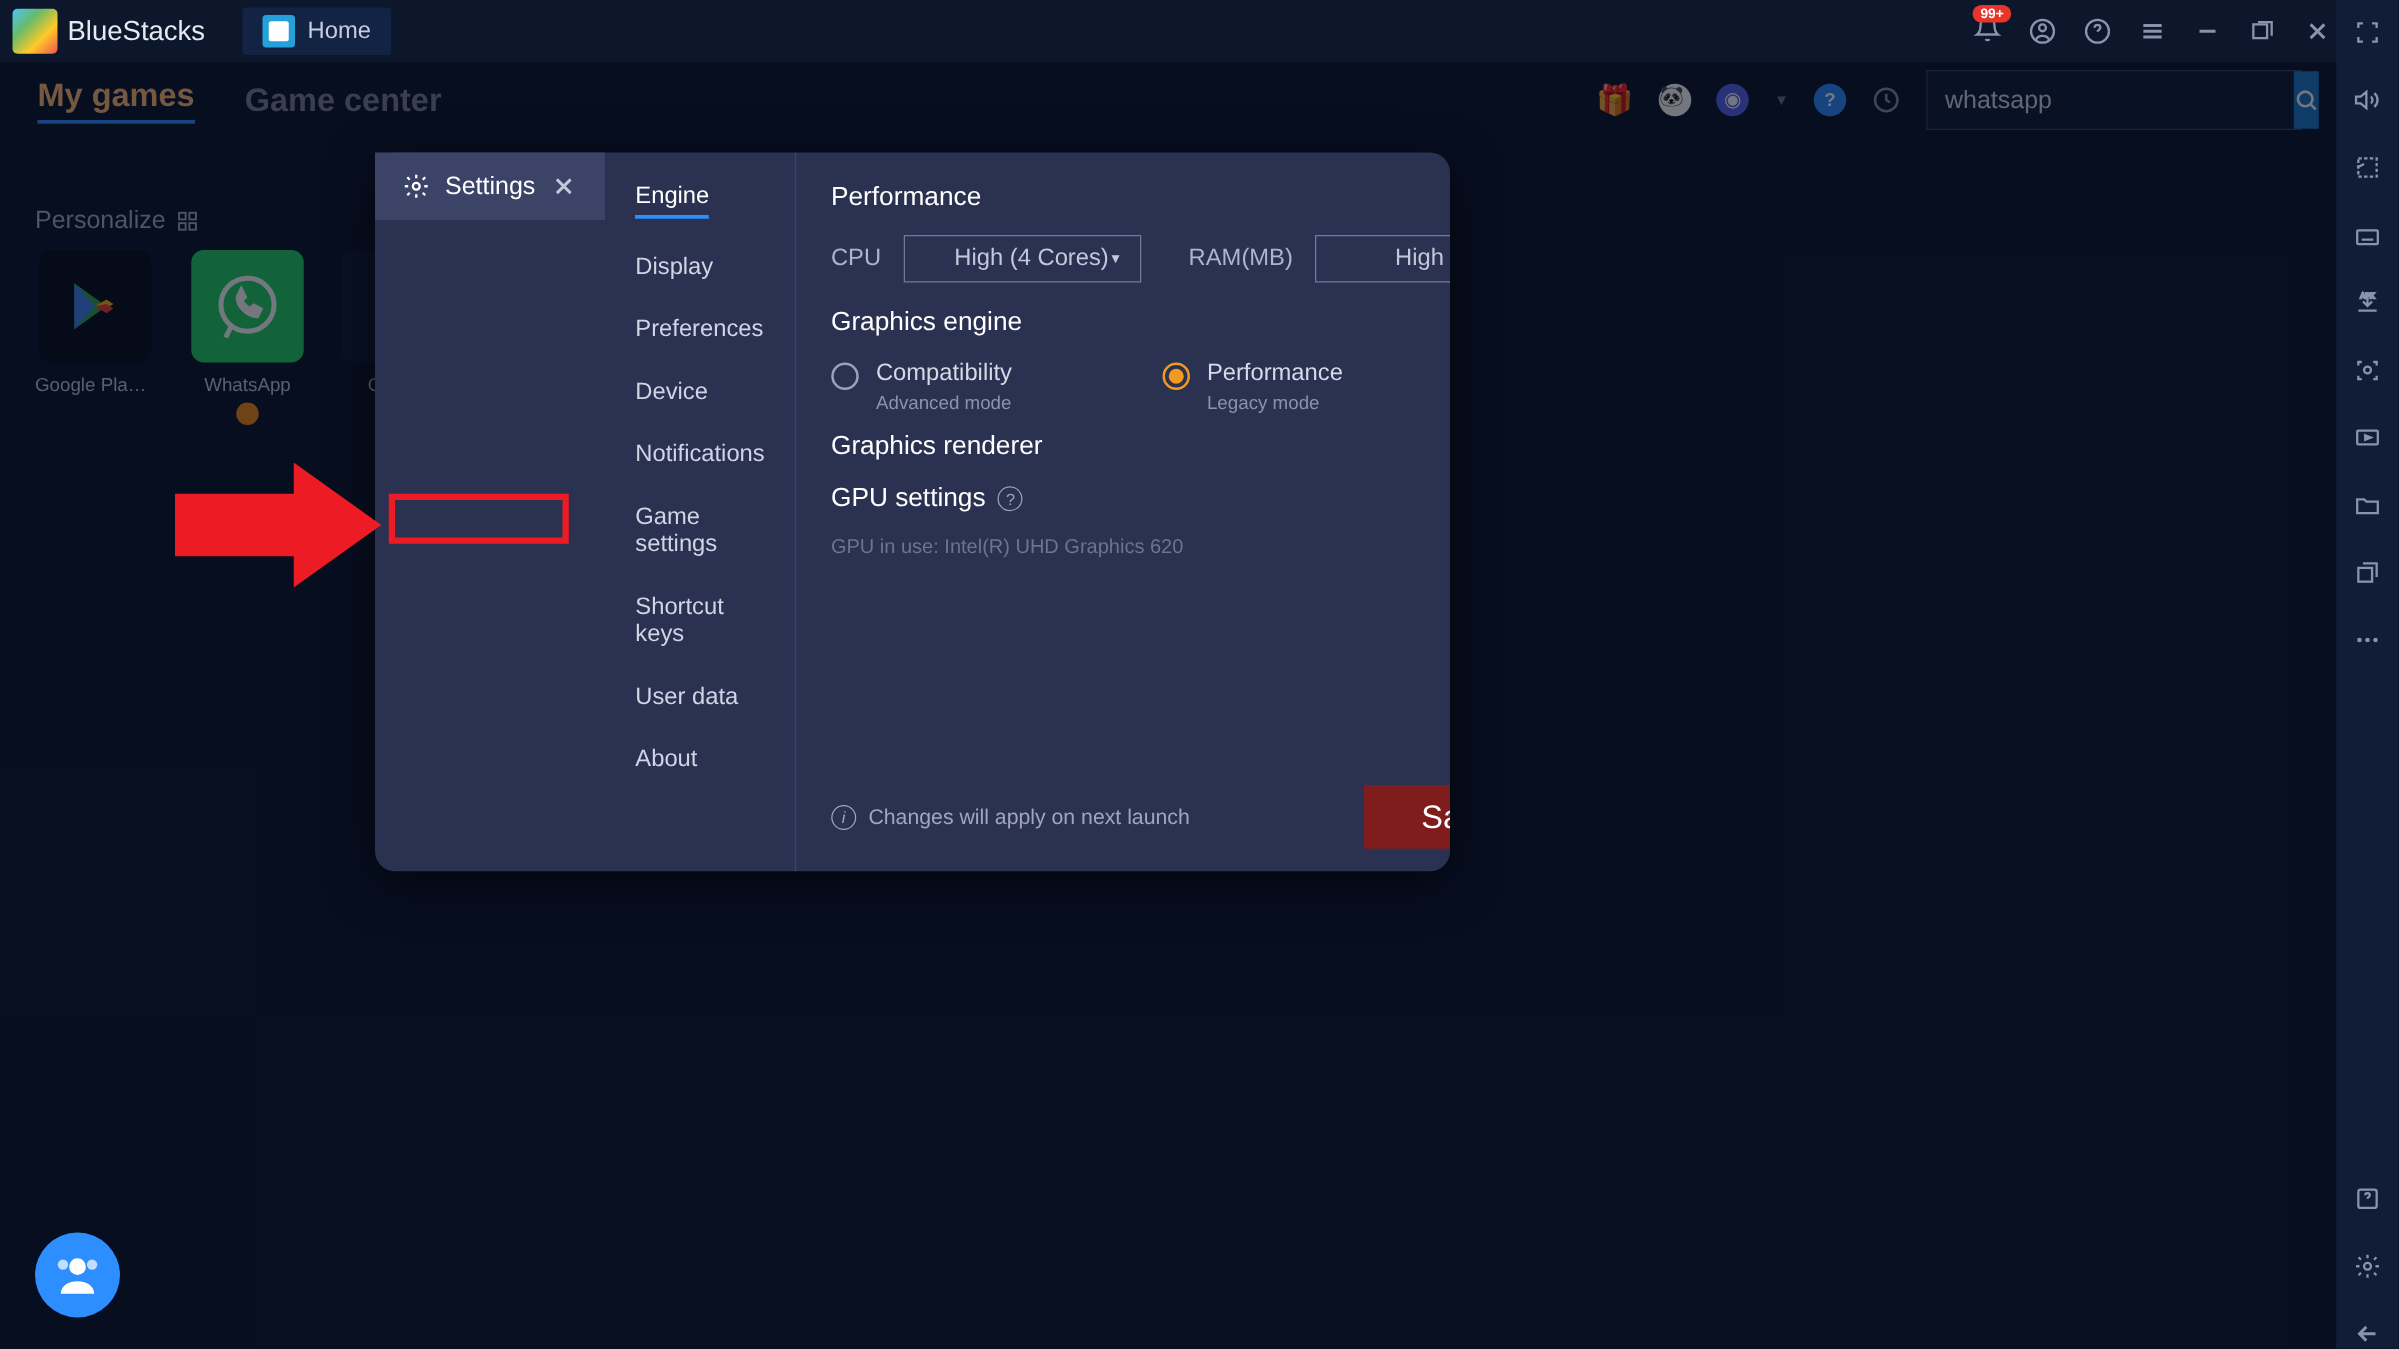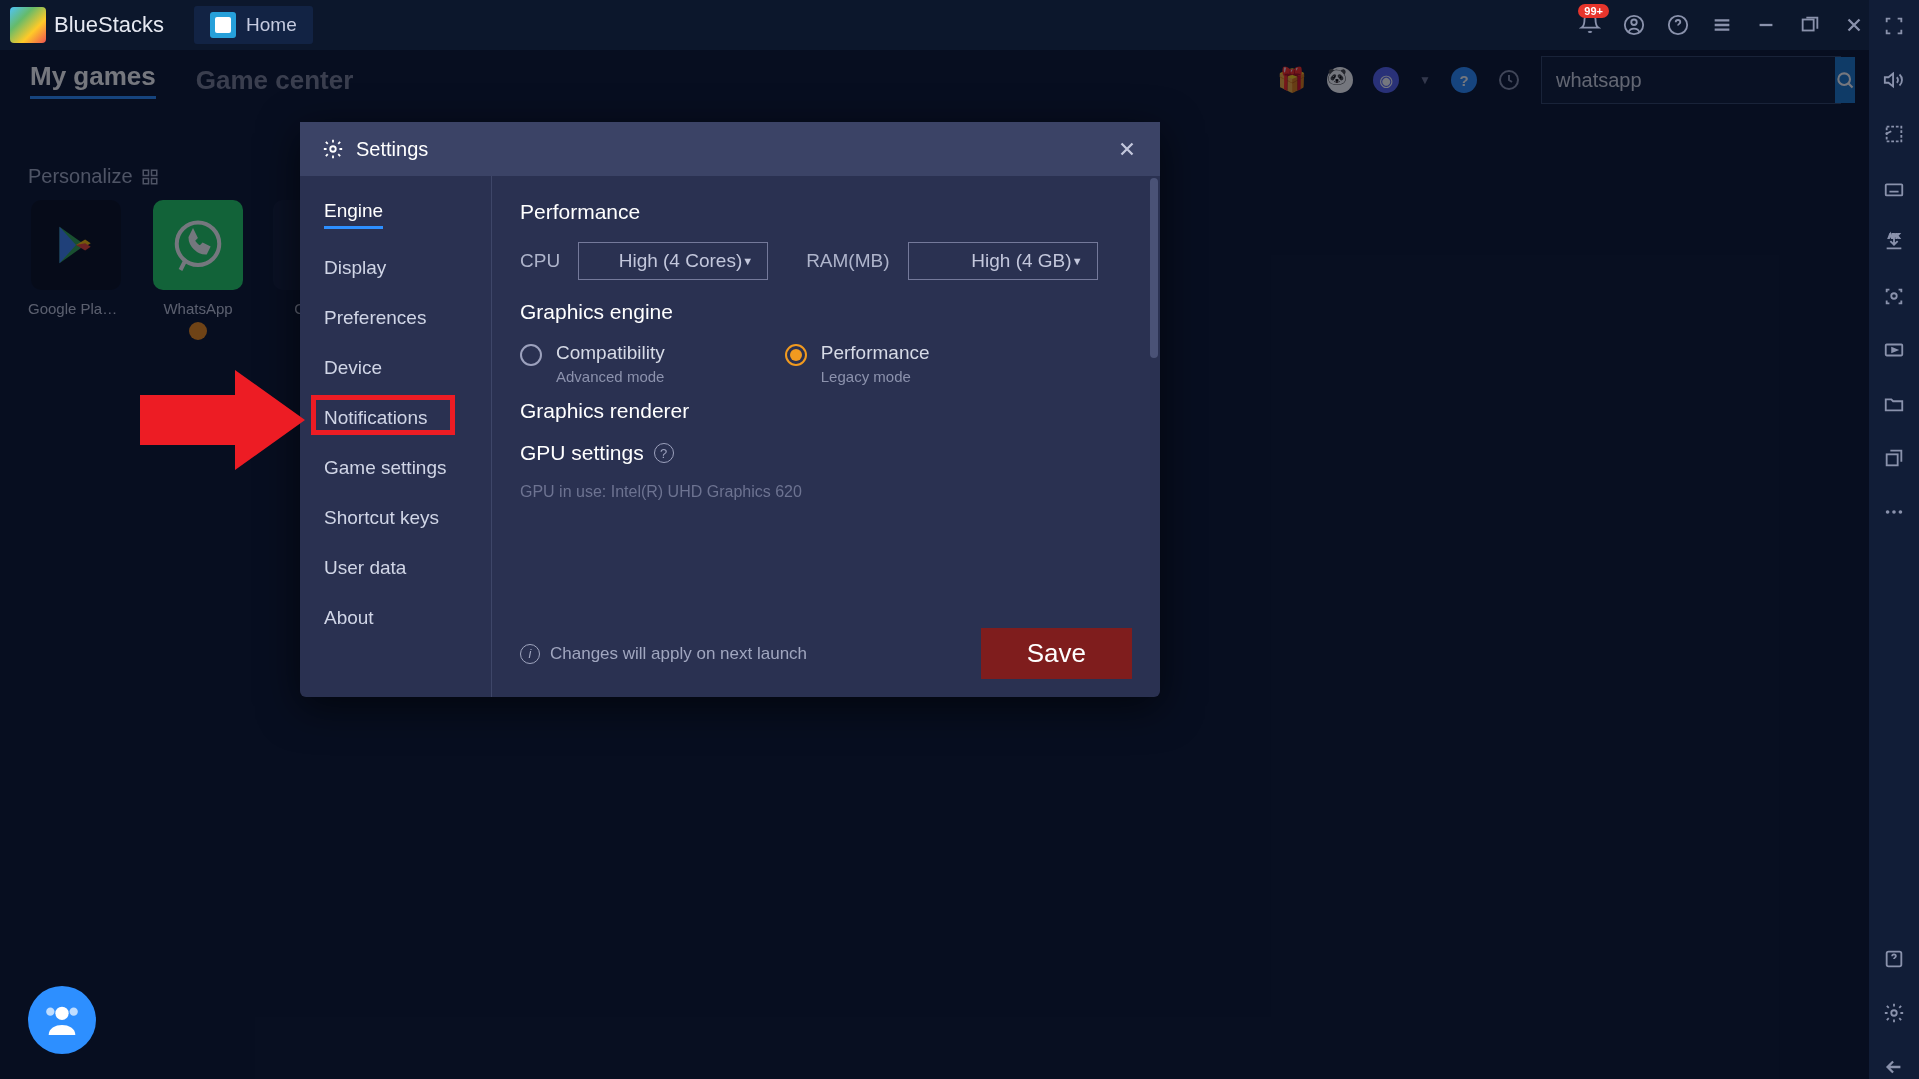--- a/index.html
+++ b/index.html
@@ -12,40 +12,40 @@
 .hometab-icon{width:26px;height:26px;background:#26a0da;border-radius:3px;position:relative}
 .hometab-icon::after{content:'';position:absolute;inset:5px;background:#fff;border-radius:2px}
 .hometab-label{font-size:19px;color:#c5cbe0}
 .title-actions{position:absolute;right:10px;display:flex;align-items:center;gap:22px}
 .title-actions svg,.act{width:22px;height:22px;cursor:pointer}
 .bell{position:relative}
 .badge{position:absolute;top:-8px;right:-8px;background:#e7352c;color:#fff;font-size:11px;font-weight:700;border-radius:10px;padding:1px 6px}
 .main{position:absolute;top:50px;left:0;right:50px;bottom:0;background:#0d1730}
 .subnav{height:60px;display:flex;align-items:center;padding:10px 30px;position:relative}
 .tab{font-size:26px;font-weight:700;color:#7c8296;margin-right:40px;cursor:pointer}
-.tab.active{color:#ffffff;border-bottom:3px solid #2d8fff;padding-bottom:4px}
+.tab.active{color:#fdba74;border-bottom:3px solid #2d8fff;padding-bottom:4px}
 .subnav-right{position:absolute;right:28px;display:flex;align-items:center;gap:20px}
 .circ{width:26px;height:26px;border-radius:50%}
 .gift{color:#f5a623;font-size:24px}
 .search{display:flex;align-items:center;width:300px;height:48px;border:1px solid #344566;background:#111e38}
 .search input{flex:1;background:transparent;border:none;outline:none;color:#d6dae6;font-size:20px;padding:0 14px}
 .search-btn{width:48px;height:46px;background:#1e7acc;display:flex;align-items:center;justify-content:center}
 .personalize{position:absolute;top:115px;left:28px;color:#a9b1c8;font-size:20px;display:flex;align-items:center;gap:8px}
 .apps{position:absolute;top:150px;left:28px;display:flex;gap:30px}
 .app{display:flex;flex-direction:column;align-items:center;gap:10px}
 .app-icon{width:90px;height:90px;border-radius:10px;display:flex;align-items:center;justify-content:center}
 .app-playstore{background:#0b1120}
 .app-whatsapp{background:#25d366}
 .app-whatsapp svg{width:60px;height:60px}
 .app-placeholder{background:#1a2642;opacity:.5}
 .app-label{font-size:15px;color:#c4cadc;text-align:center;max-width:95px;white-space:nowrap;overflow:hidden;text-overflow:ellipsis}
 .warn-dot{width:18px;height:18px;background:#f28c1a;border-radius:50%;margin-top:-5px}
 .dimmer{position:absolute;inset:0;background:rgba(3,8,20,.55)}
 .arrow{position:absolute;left:140px;top:370px;z-index:20}
-.modal{position:absolute;left:300px;top:122px;width:860px;height:575px;background:#2a3151;border-radius:6px;box-shadow:0 10px 40px rgba(0,0,0,.6);z-index:15;display:flex;flex-direction:column}
+.modal{position:absolute;left:300px;top:122px;width:860px;height:575px;background:#2a3151;border-radius:16px;box-shadow:0 10px 40px rgba(0,0,0,.6);z-index:15;display:flex;flex-direction:row}
 .modal-head{height:54px;background:#3b4366;display:flex;align-items:center;padding:0 22px;gap:12px}
 .modal-title{font-size:20px;color:#fff}
 .modal-close{margin-left:auto;cursor:pointer}
 .modal-body{flex:1;display:flex;overflow:hidden}
 .m-sidebar{width:192px;border-right:1px solid #3e4668;padding:24px}
 .m-nav{font-size:19px;color:#d0d5e6;margin-bottom:28px;cursor:pointer}
 .m-nav.active{color:#fff;border-bottom:3px solid #2d8fff;padding-bottom:4px;display:inline-block}
 .notif-highlight{position:absolute;left:311px;top:395px;width:144px;height:40px;border:5px solid #ed1c24;z-index:18;pointer-events:none}
 .m-content{flex:1;padding:24px 28px 0 28px;position:relative}
 .section-h{font-size:21px;color:#fff;margin-bottom:18px;margin-top:8px}

